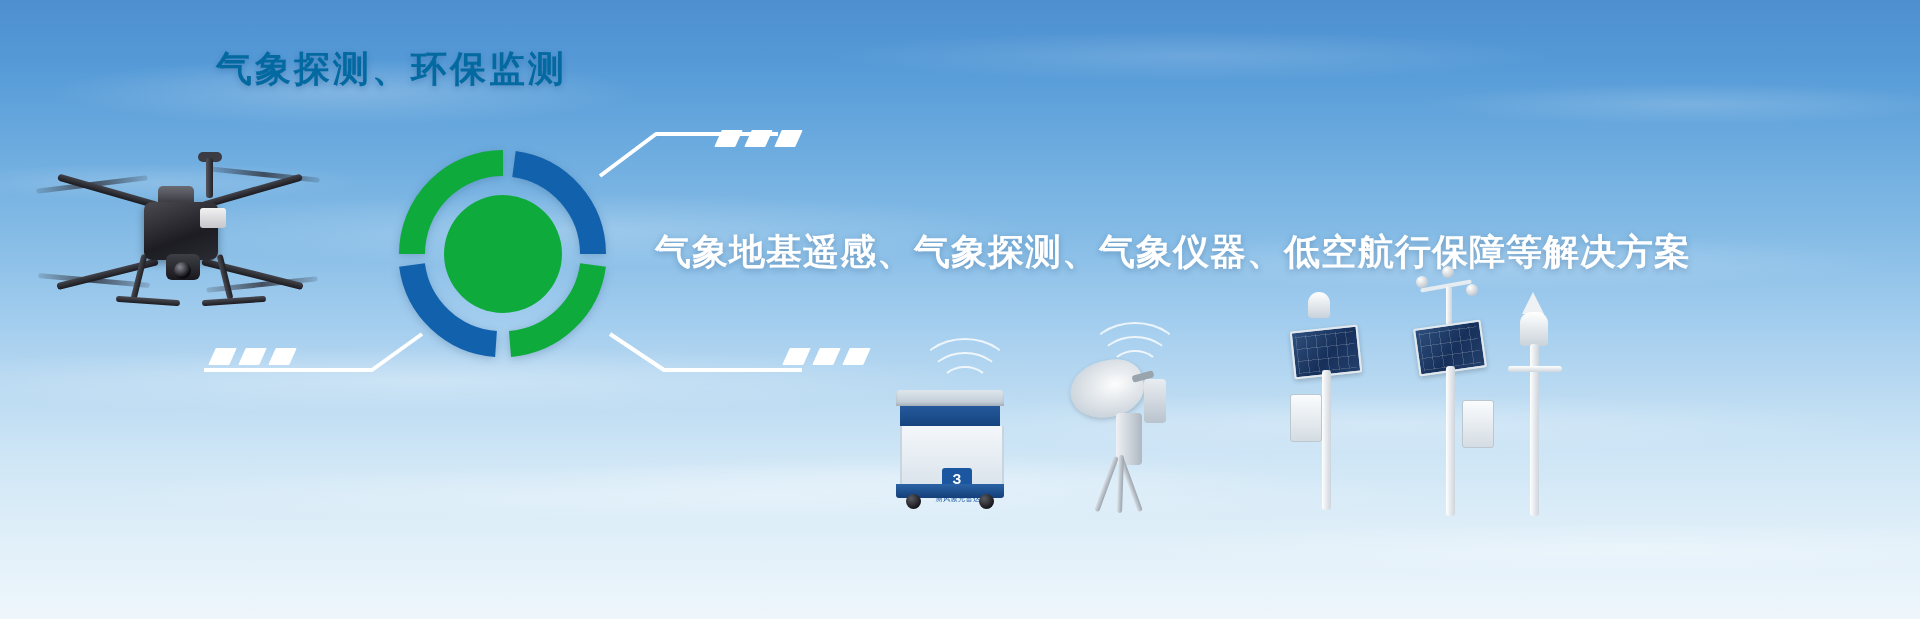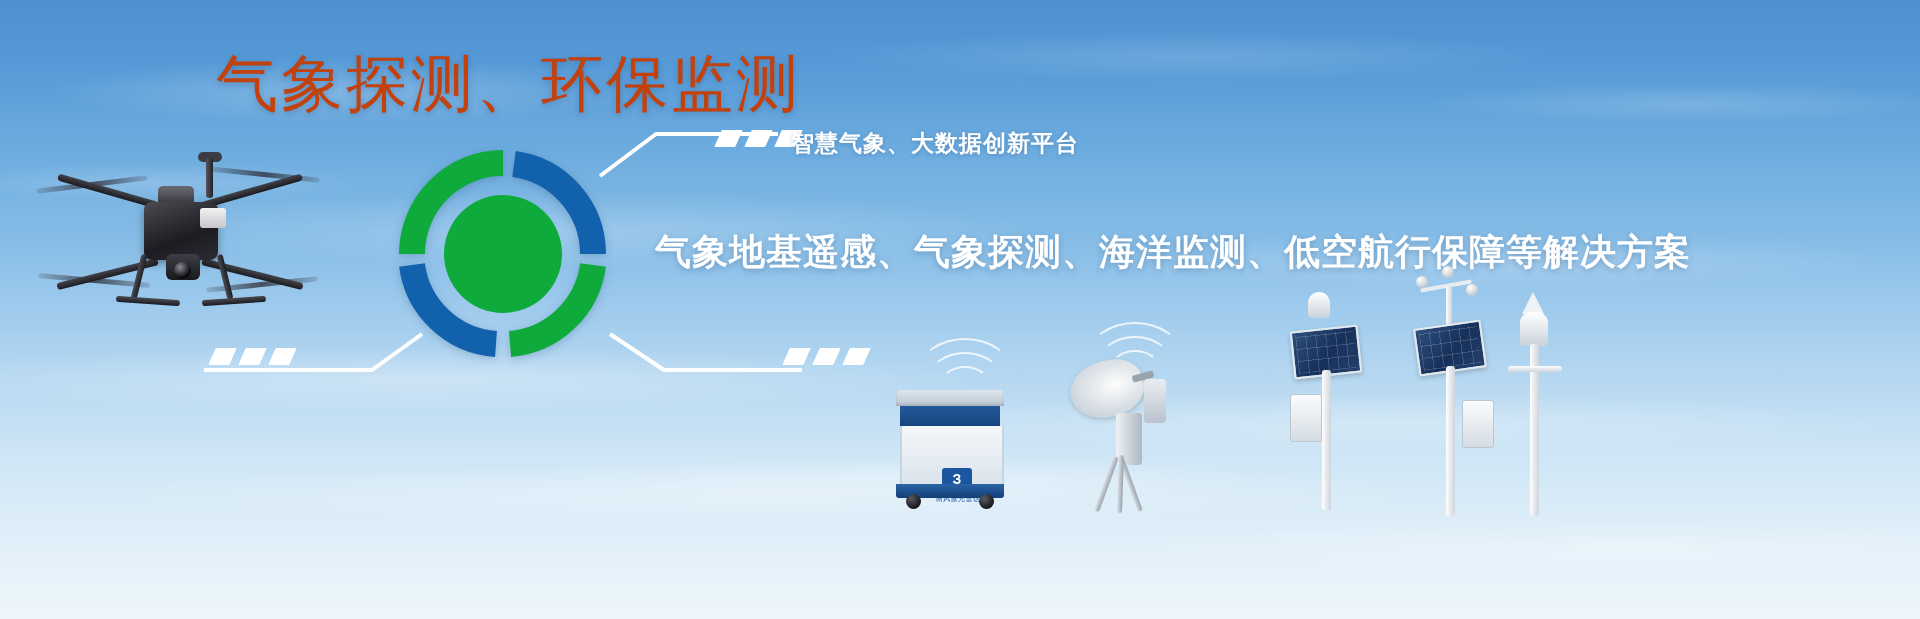--- a/index.html
+++ b/index.html
@@ -39,21 +39,21 @@
     background:radial-gradient(ellipse 760px 46px at 22% 40%,rgba(255,255,255,.30),rgba(255,255,255,0) 74%),
                radial-gradient(ellipse 700px 40px at 72% 62%,rgba(255,255,255,.26),rgba(255,255,255,0) 74%),
                radial-gradient(ellipse 520px 30px at 48% 88%,rgba(255,255,255,.22),rgba(255,255,255,0) 74%);}
   .c4{top:440px;height:180px;
     background:radial-gradient(ellipse 900px 40px at 40% 30%,rgba(255,255,255,.34),rgba(255,255,255,0) 76%),
                radial-gradient(ellipse 700px 34px at 85% 60%,rgba(255,255,255,.28),rgba(255,255,255,0) 76%);}
 
   
   .headline{
     position:absolute;left:216px;top:48px;
-    font-size:62px;font-weight:normal;color:#c2410c;
+    font-size:36px;font-weight:bold;color:#0369a1;
     letter-spacing:3px;line-height:1.15;
     text-shadow:0 2px 6px rgba(20,60,110,.28);
     white-space:nowrap;
   }
 
   
   .ring-wrap{position:absolute;left:392px;top:143px;width:222px;height:222px;}
   .ring-wrap svg{display:block;filter:drop-shadow(0 2px 4px rgba(30,70,120,.25));}
   .ring-core{position:absolute;left:50%;top:50%;transform:translate(-50%,-50%);
     width:118px;height:118px;border-radius:50%;background:#0faa3c;}
@@ -247,22 +247,21 @@
 
   <svg class="connector conn-br" width="200" height="48" aria-hidden="true">
     <path d="M 4 4 L 58 40 L 196 40" fill="none" stroke="#ffffff" stroke-width="4" stroke-linejoin="round"></path>
   </svg>
   <div class="dashes dash-br">
       <i></i>
       <i></i>
       <i></i>
     </div>
 
-  <div class="txt-top">智慧气象、大数据创新平台</div>
-  <div class="txt-main">气象地基遥感、气象探测、海洋监测、低空航行保障等解决方案</div>
+  <div class="txt-main">气象地基遥感、气象探测、气象仪器、低空航行保障等解决方案</div>
 
   <div class="eq drone">
     <div class="prop p1"></div>
     <div class="prop p2"></div>
     <div class="prop p3"></div>
     <div class="prop p4"></div>
     <div class="arm a1"></div>
     <div class="arm a2"></div>
     <div class="arm a3"></div>
     <div class="arm a4"></div>

